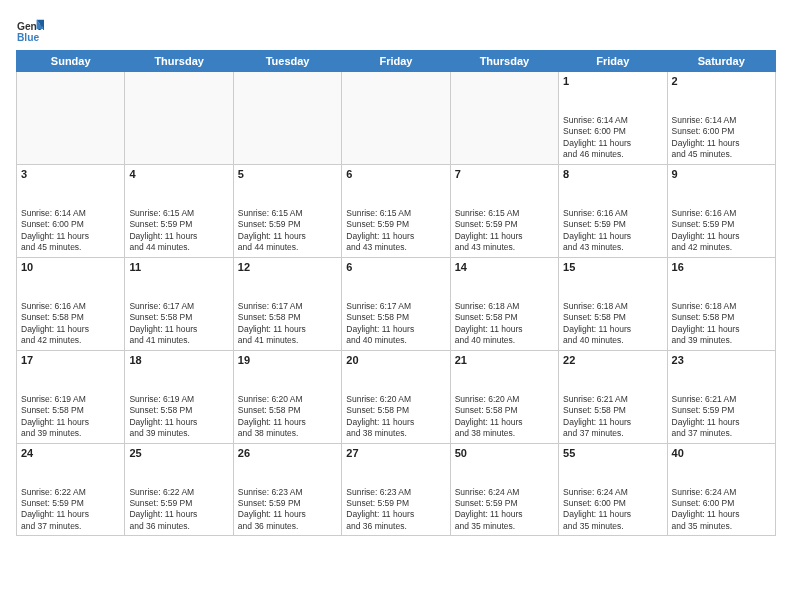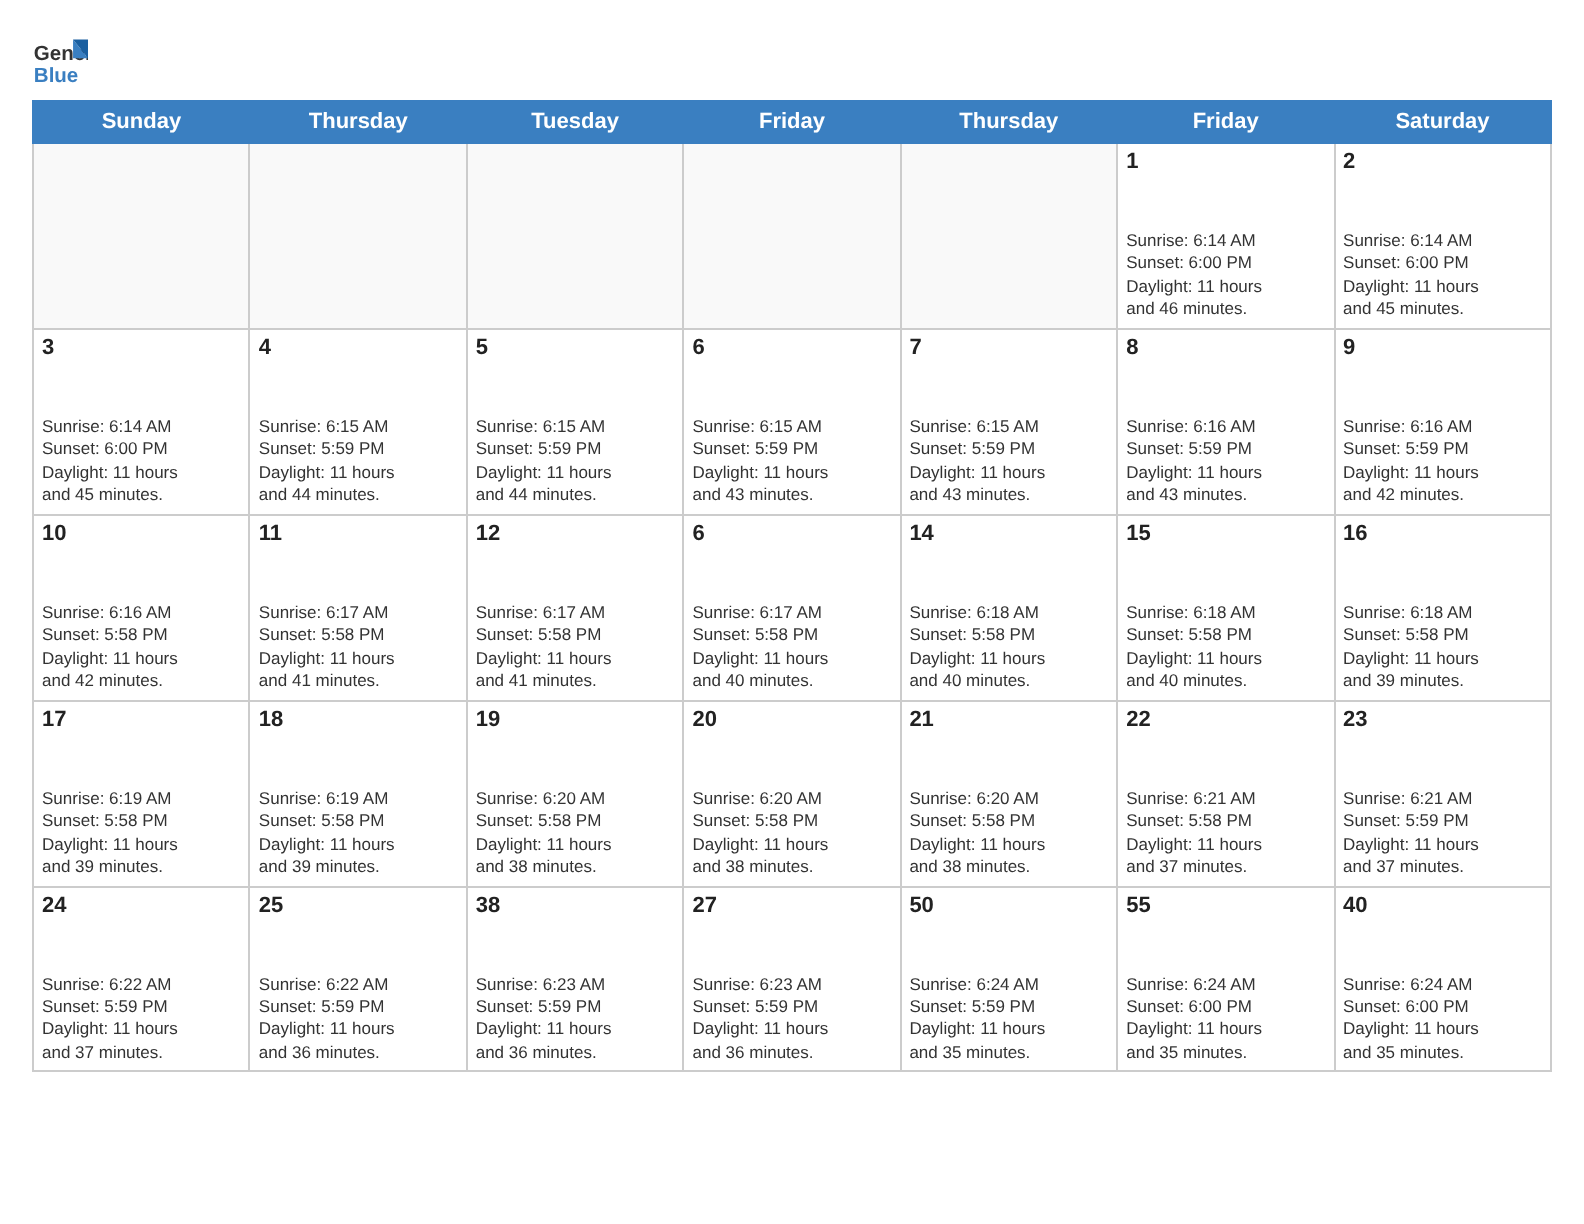--- a/index.html
+++ b/index.html
@@ -300,21 +300,21 @@
 and 37 minutes.</div>
           </td>
           <td>
             <span class="day-num">25</span>
             <div class="day-info" style="white-space: pre-line;">Sunrise: 6:22 AM
 Sunset: 5:59 PM
 Daylight: 11 hours
 and 36 minutes.</div>
           </td>
           <td>
-            <span class="day-num">38</span>
+            <span class="day-num">26</span>
             <div class="day-info" style="white-space: pre-line;">Sunrise: 6:23 AM
 Sunset: 5:59 PM
 Daylight: 11 hours
 and 36 minutes.</div>
           </td>
           <td>
             <span class="day-num">27</span>
             <div class="day-info" style="white-space: pre-line;">Sunrise: 6:23 AM
 Sunset: 5:59 PM
 Daylight: 11 hours

